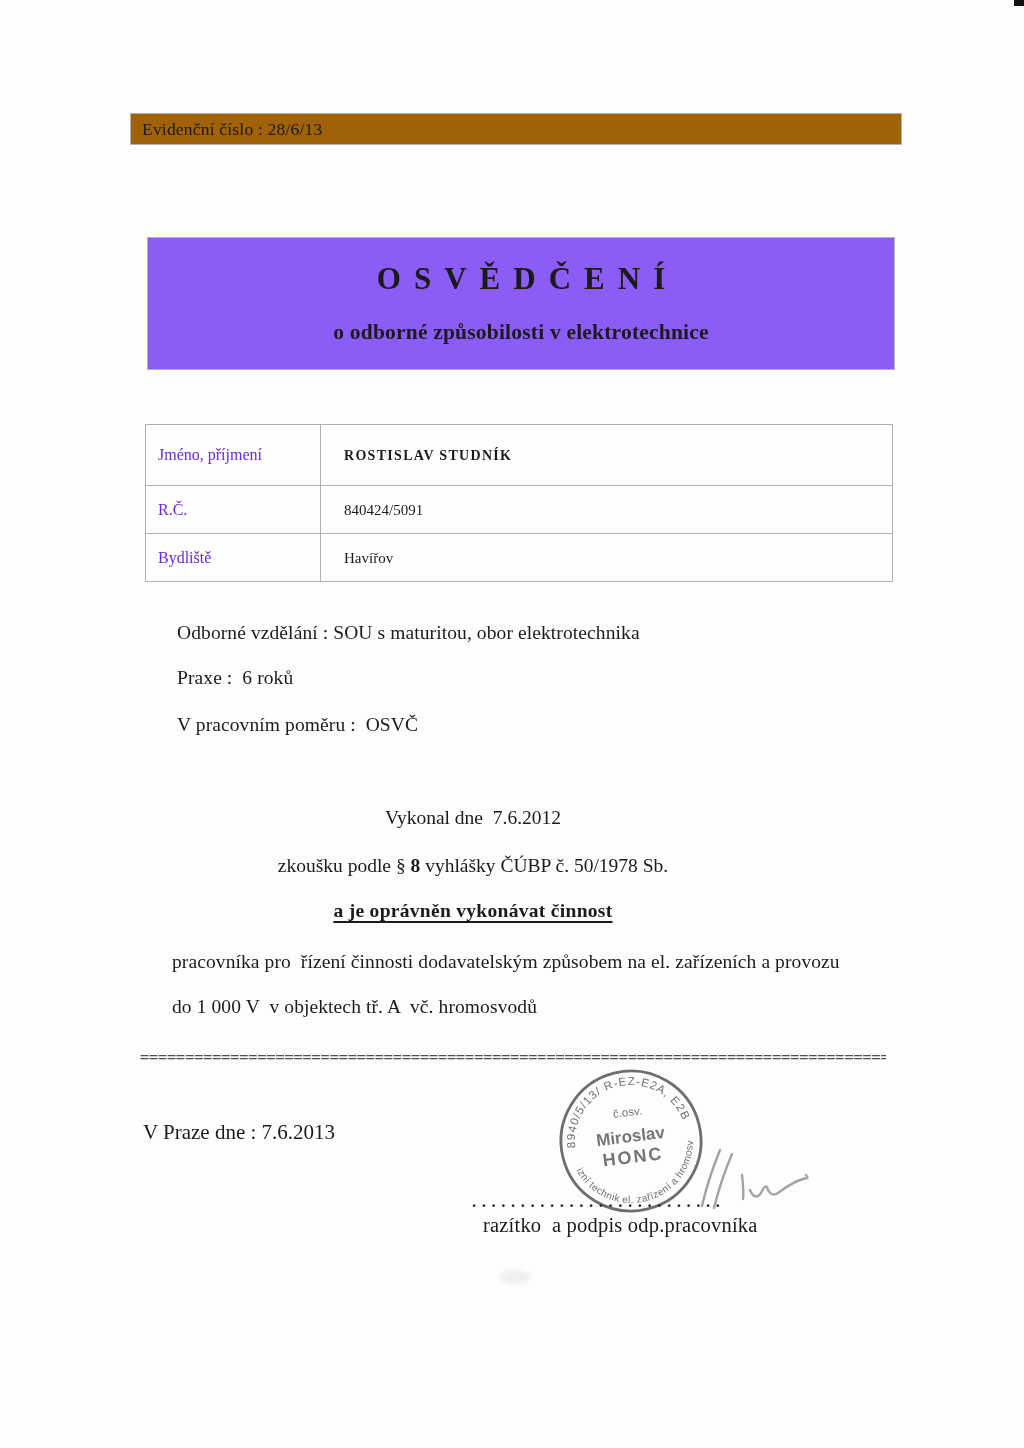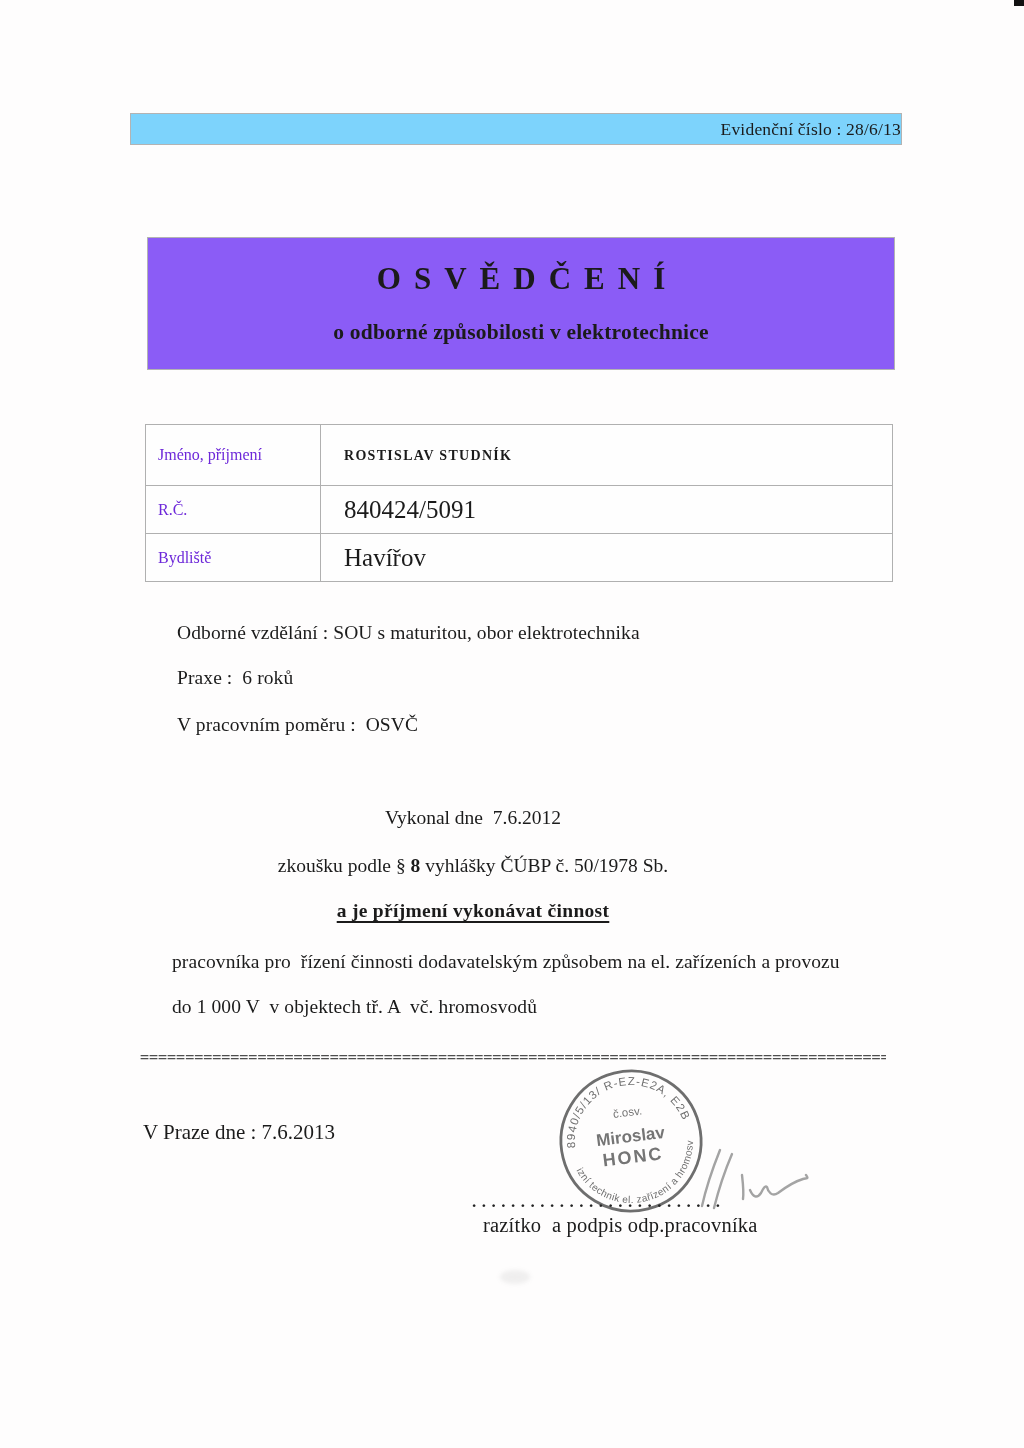--- a/index.html
+++ b/index.html
@@ -14,22 +14,22 @@
   .abs{position:absolute;}
 
   
   .corner-mark{left:1014px;top:0;width:10px;height:6px;background:#111;}
   .smudge{left:500px;top:1270px;width:30px;height:14px;border-radius:50%;
           background:#9a9a9a;opacity:.14;filter:blur(2px);}
 
   
   .evidence-box{
     left:130px;top:113px;width:770px;height:30px;
-    border:1px solid #b3b3b3;background:#7dd3fc;
-    display:flex;align-items:center;justify-content:flex-end;
+    border:1px solid #b3b3b3;background:#a16207;
+    display:flex;align-items:center;
   }
   .evidence-box span{font-size:17.5px;padding-left:11px;letter-spacing:.2px;}
 
   
   .title-box{
     left:147px;top:237px;width:746px;height:131px;
     border:1px solid #b3b3b3;background:#8b5cf6;
     display:flex;flex-direction:column;align-items:center;justify-content:center;
     text-align:center;
   }
@@ -40,21 +40,21 @@
   .person-table{
     left:145px;top:424px;width:748px;
     border-collapse:collapse;table-layout:fixed;background:#fefefe;
   }
   .person-table td{border:1px solid #b0b0b0;vertical-align:middle;}
   .person-table .col-label{width:172px;}
   .person-table tr:nth-child(1) td{height:58px;}
   .person-table tr:nth-child(2) td{height:45px;}
   .person-table tr:nth-child(3) td{height:45px;}
   .cell-label{font-size:16px;padding-left:11px;color:#6d28d9;}
-  .cell-value{font-size:25px;padding-left:22px;}
+  .cell-value{font-size:15px;padding-left:22px;}
   .cell-value.name{font-size:14px;font-weight:bold;letter-spacing:1.3px;text-align:right;}
 
   .bodyline{left:145px;font-size:19.5px;white-space:pre;letter-spacing:.1px;margin-left:32px;}
   .center-wrap{left:0;width:946px;text-align:center;font-size:19.5px;white-space:pre;}
   .entitlement{font-weight:bold;text-decoration:underline;text-decoration-thickness:2px;text-underline-offset:4px;letter-spacing:.3px;}
   .bold8{font-weight:bold;}
 
   
   .equals-divider{
     left:140px;top:1046px;width:746px;height:22px;overflow:hidden;
@@ -109,21 +109,21 @@
   </table>
 
   <div class="abs bodyline" style="top:622px;">Odborné vzdělání : SOU s maturitou, obor elektrotechnika</div>
   <div class="abs bodyline" style="top:667px;">Praxe :  6 roků</div>
   <div class="abs bodyline" style="top:714px;">V pracovním poměru :  OSVČ</div>
 
   <div class="abs center-wrap" style="top:807px;">Vykonal dne  7.6.2012</div>
 
   <div class="abs center-wrap" style="top:855px;"><span>zkoušku podle § </span><span class="bold8">8</span><span> vyhlášky ČÚBP č. 50/1978 Sb.</span></div>
 
-  <div class="abs center-wrap" style="top:900px;"><span class="entitlement">a je příjmení vykonávat činnost</span></div>
+  <div class="abs center-wrap" style="top:900px;"><span class="entitlement">a je oprávněn vykonávat činnost</span></div>
 
   <div class="abs bodyline" style="left:140px;top:951px;">pracovníka pro  řízení činnosti dodavatelským způsobem na el. zařízeních a provozu</div>
   <div class="abs bodyline" style="left:140px;top:996px;">do 1 000 V  v objektech tř. A  vč. hromosvodů</div>
 
   <div class="abs equals-divider">====================================================================================</div>
 
   <div class="abs place-date">V Praze dne : 7.6.2013</div>
 
   <svg class="abs stamp-svg" width="170" height="170" viewBox="0 0 170 170">
     <defs>

